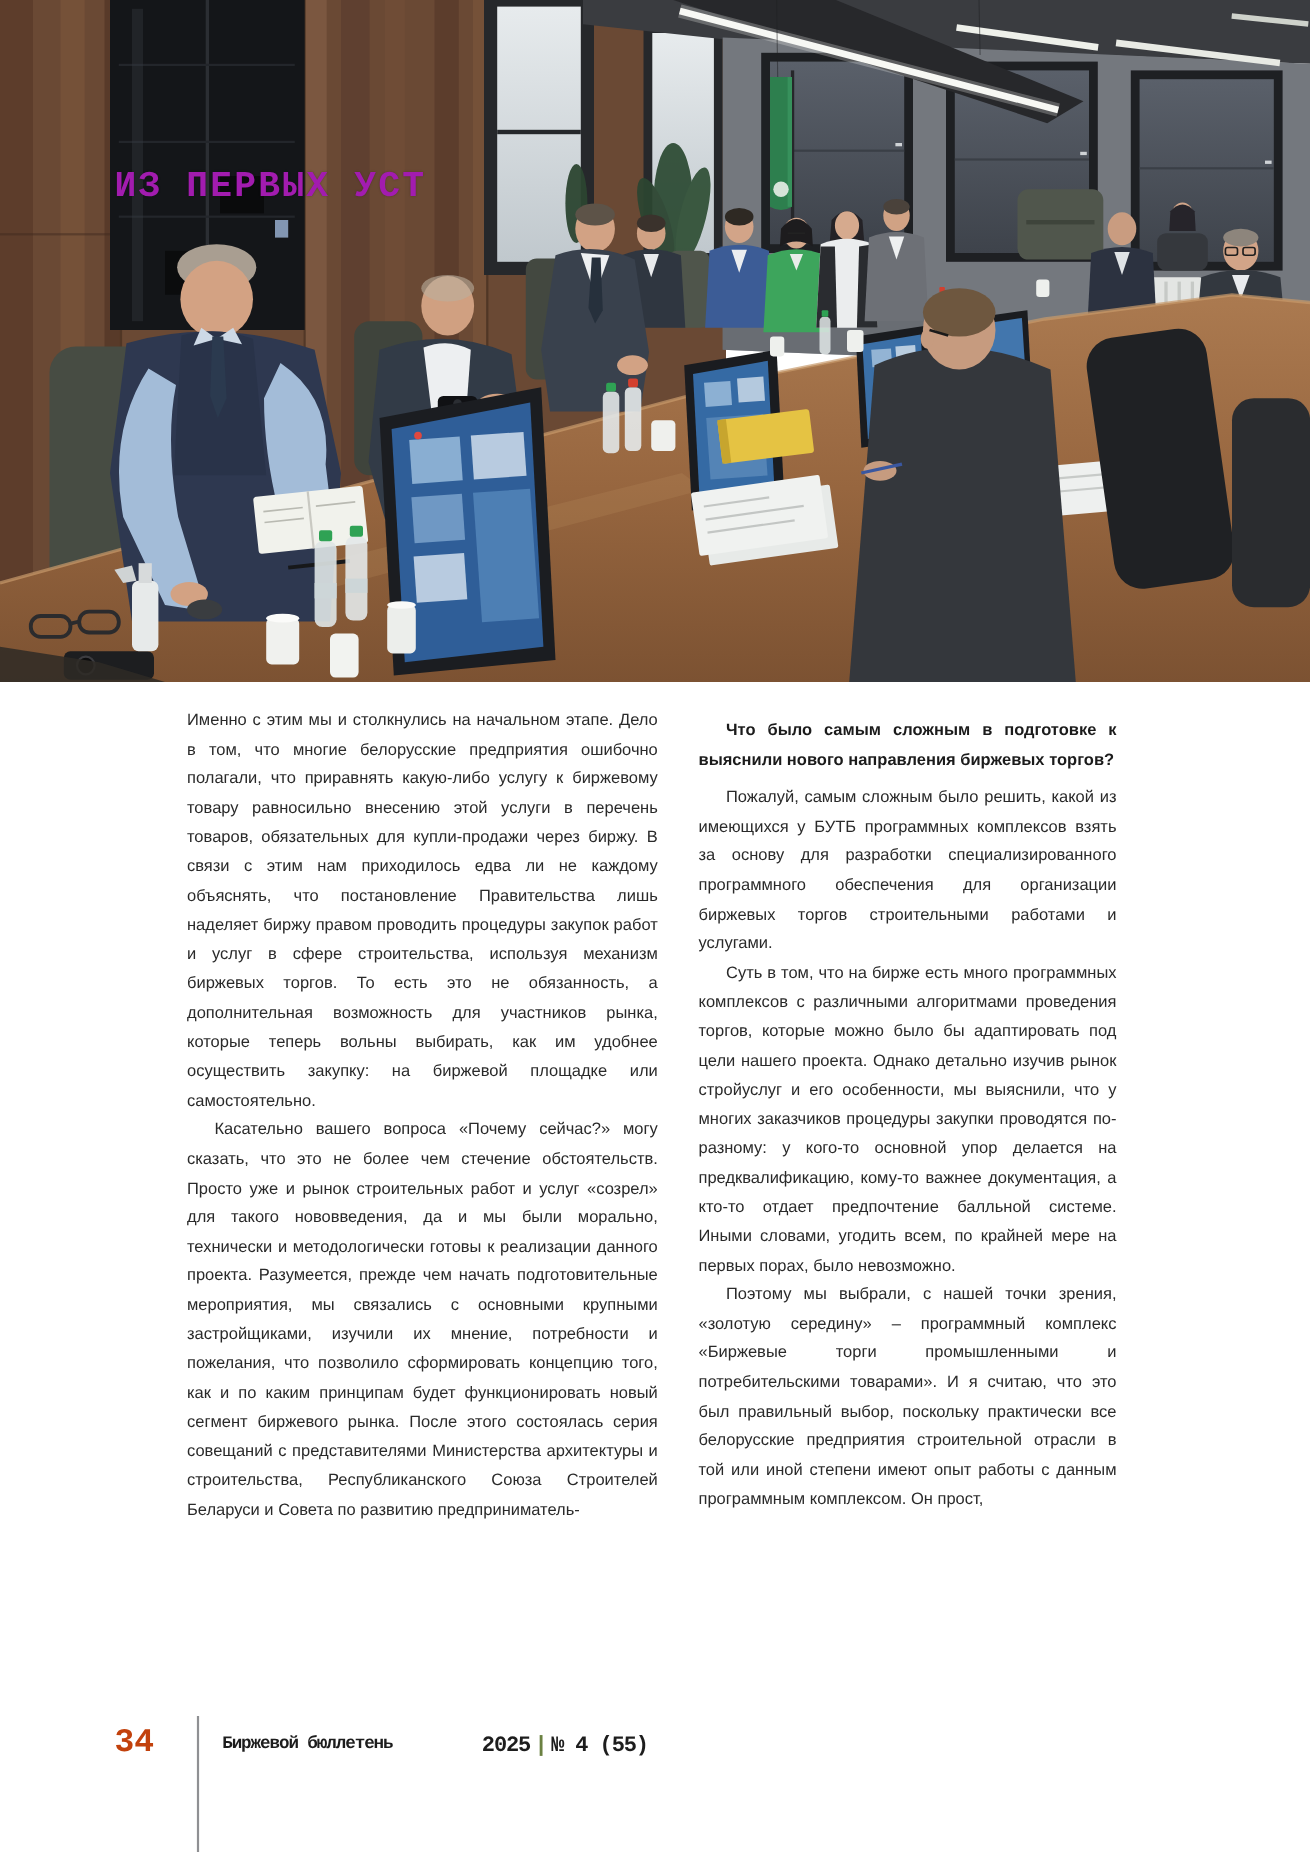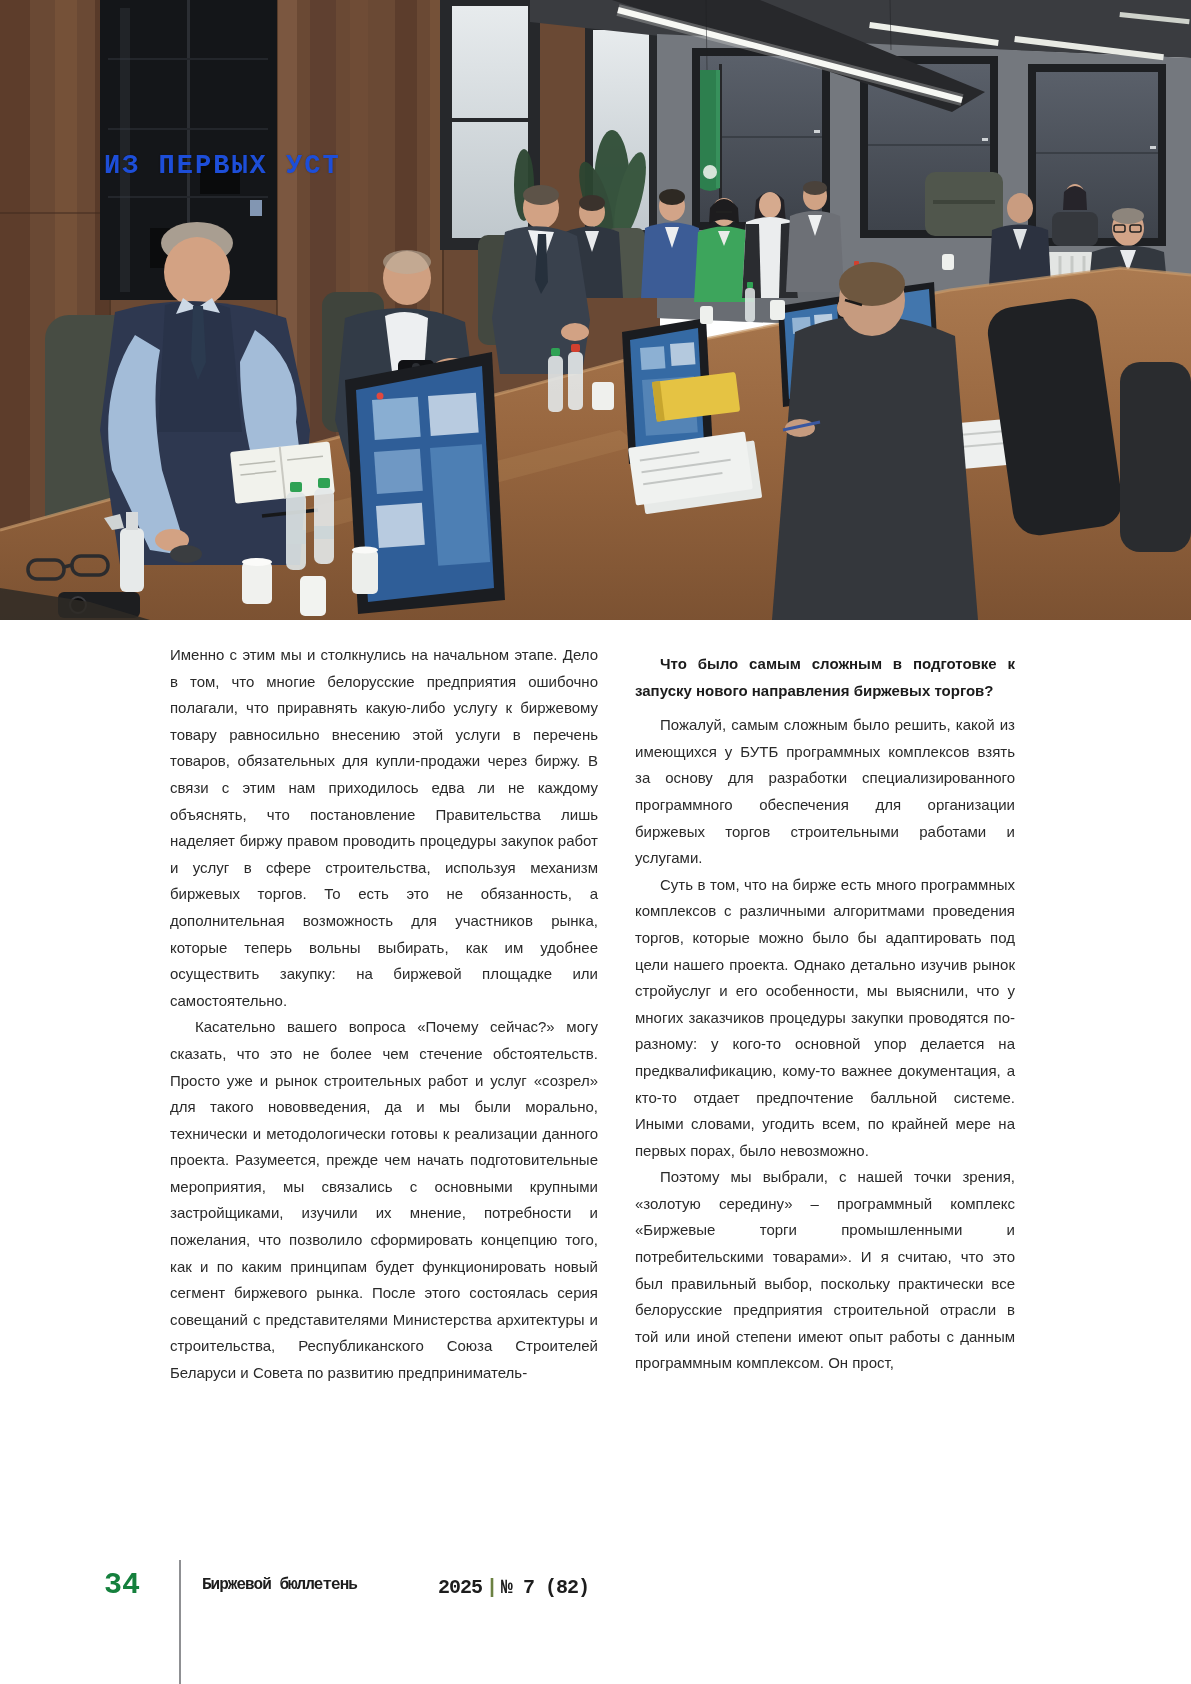--- a/index.html
+++ b/index.html
@@ -5,37 +5,37 @@
   html,body{margin:0;padding:0;}
   body{
     width:1191px;height:1684px;position:relative;background:#ffffff;
     font-family:"Liberation Sans", sans-serif;overflow:hidden;
   }
   .hero{position:absolute;left:0;top:0;width:1191px;height:620px;}
   .hero svg{display:block;width:100%;height:100%;}
   .headline{
     position:absolute;left:104px;top:151px;
     font-family:"Liberation Mono", monospace;font-weight:700;
-    font-size:27px;letter-spacing:2px;color:#1d4ed8;white-space:nowrap;
+    font-size:33px;letter-spacing:2px;color:#a21caf;white-space:nowrap;
     text-shadow:0 0 2px rgba(0,0,0,.25);
     text-align:right;
   }
   .col{
     position:absolute;top:642px;font-size:15px;line-height:26.6px;
     text-align:justify;color:#2a2a2a;
   }
   .col-left{left:170px;width:428px;}
   .col-right{left:635px;width:380px;}
   .col p{margin:0;text-indent:25px;}
   .col p.no-indent{text-indent:0;}
   .col p.question{font-weight:700;color:#1b1b1b;margin:9px 0 8px;}
   .footer-pagenum{
     position:absolute;left:104px;top:1568px;
     font-family:"Liberation Mono", monospace;font-weight:700;
-    font-size:30px;color:#15803d;
+    font-size:30px;color:#c2410c;
   }
   .footer-rule{
     position:absolute;left:179px;top:1560px;width:2px;height:124px;
     background:#8f9093;
   }
   .footer-pub{
     position:absolute;left:202px;top:1576px;
     font-family:"Liberation Mono", monospace;font-weight:700;
     font-size:16px;letter-spacing:-1px;color:#1d1d1d;white-space:nowrap;
   }
@@ -380,22 +380,22 @@
 </div>
 
 <div class="headline">ИЗ ПЕРВЫХ УСТ</div>
 
 <div class="col col-left">
   <p class="no-indent">Именно с этим мы и столкнулись на начальном этапе. Дело в том, что многие белорусские предприятия ошибочно полагали, что приравнять какую-либо услугу к биржевому товару равносильно внесению этой услуги в перечень товаров, обязательных для купли-продажи через биржу. В связи с этим нам приходилось едва ли не каждому объяснять, что постановление Правительства лишь наделяет биржу правом проводить процедуры закупок работ и услуг в сфере строительства, используя механизм биржевых торгов. То есть это не обязанность, а дополнительная возможность для участников рынка, которые теперь вольны выбирать, как им удобнее осуществить закупку: на биржевой площадке или самостоятельно.</p>
   <p>Касательно вашего вопроса «Почему сейчас?» могу сказать, что это не более чем стечение обстоятельств. Просто уже и рынок строительных работ и услуг «созрел» для такого нововведения, да и мы были морально, технически и методологически готовы к реализации данного проекта. Разумеется, прежде чем начать подготовительные мероприятия, мы связались с основными крупными застройщиками, изучили их мнение, потребности и пожелания, что позволило сформировать концепцию того, как и по каким принципам будет функционировать новый сегмент биржевого рынка. После этого состоялась серия совещаний с представителями Министерства архитектуры и строительства, Республиканского Союза Строителей Беларуси и Совета по развитию предприниматель-</p>
 </div>
 
 <div class="col col-right">
-  <p class="question">Что было самым сложным в подготовке к запуску нового направления биржевых торгов?</p>
+  <p class="question">Что было самым сложным в подготовке к выяснили нового направления биржевых торгов?</p>
   <p>Пожалуй, самым сложным было решить, какой из имеющихся у БУТБ программных комплексов взять за основу для разработки специализированного программного обеспечения для организации биржевых торгов строительными работами и услугами.</p>
   <p>Суть в том, что на бирже есть много программных комплексов с различными алгоритмами проведения торгов, которые можно было бы адаптировать под цели нашего проекта. Однако детально изучив рынок стройуслуг и его особенности, мы выяснили, что у многих заказчиков процедуры закупки проводятся по-разному: у кого-то основной упор делается на предквалификацию, кому-то важнее документация, а кто-то отдает предпочтение балльной системе. Иными словами, угодить всем, по крайней мере на первых порах, было невозможно.</p>
   <p>Поэтому мы выбрали, с нашей точки зрения, «золотую середину» – программный комплекс «Биржевые торги промышленными и потребительскими товарами». И я считаю, что это был правильный выбор, поскольку практически все белорусские предприятия строительной отрасли в той или иной степени имеют опыт работы с данным программным комплексом. Он прост,</p>
 </div>
 
 <div class="footer-pagenum">34</div>
 <div class="footer-rule"></div>
 <div class="footer-pub">Биржевой бюллетень</div>
-<div class="footer-issue"><span>2025</span><span class="sep">|</span><span>№ 7 (82)</span></div>
+<div class="footer-issue"><span>2025</span><span class="sep">|</span><span>№ 4 (55)</span></div>
 
 </body></html>

